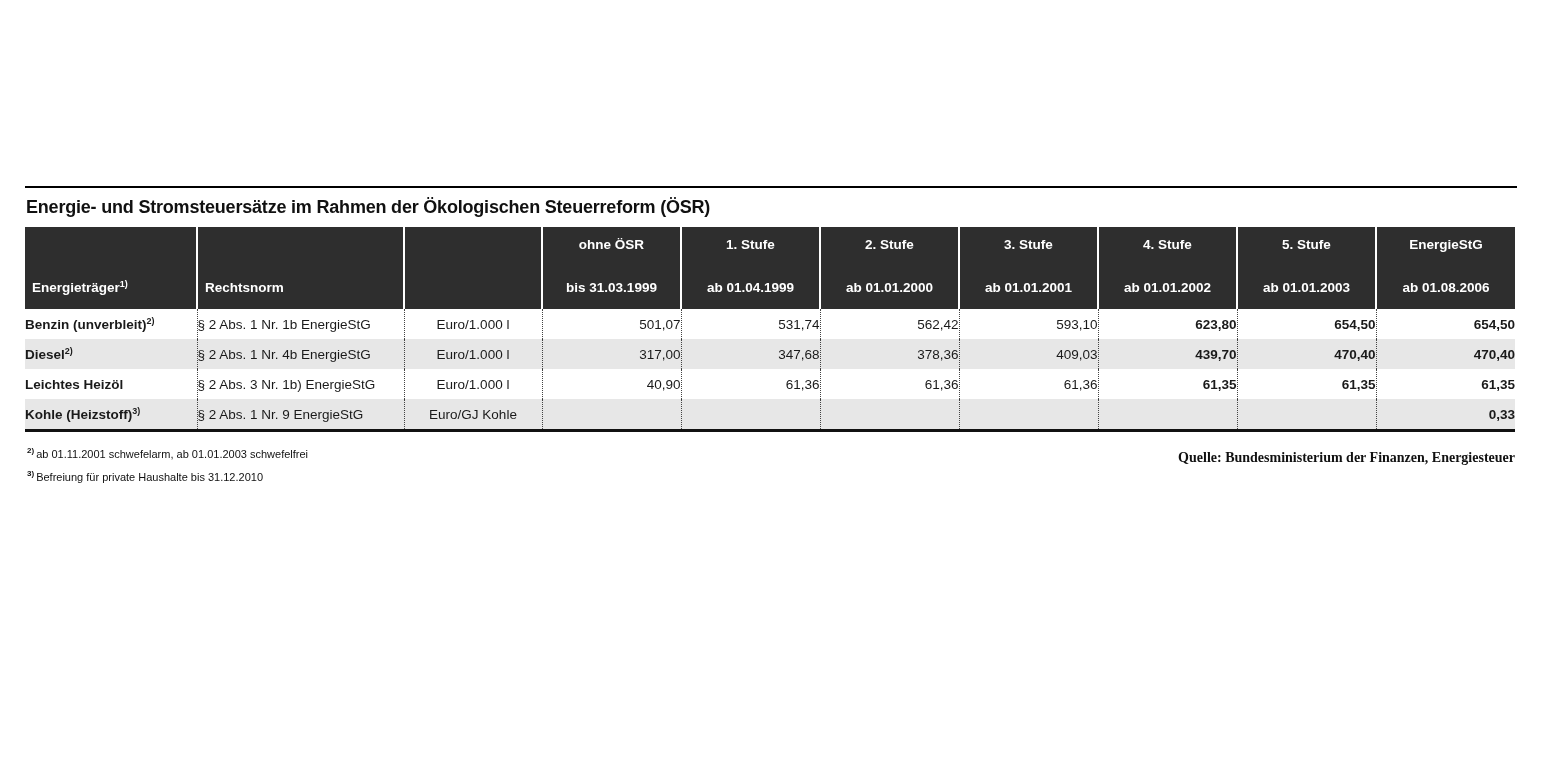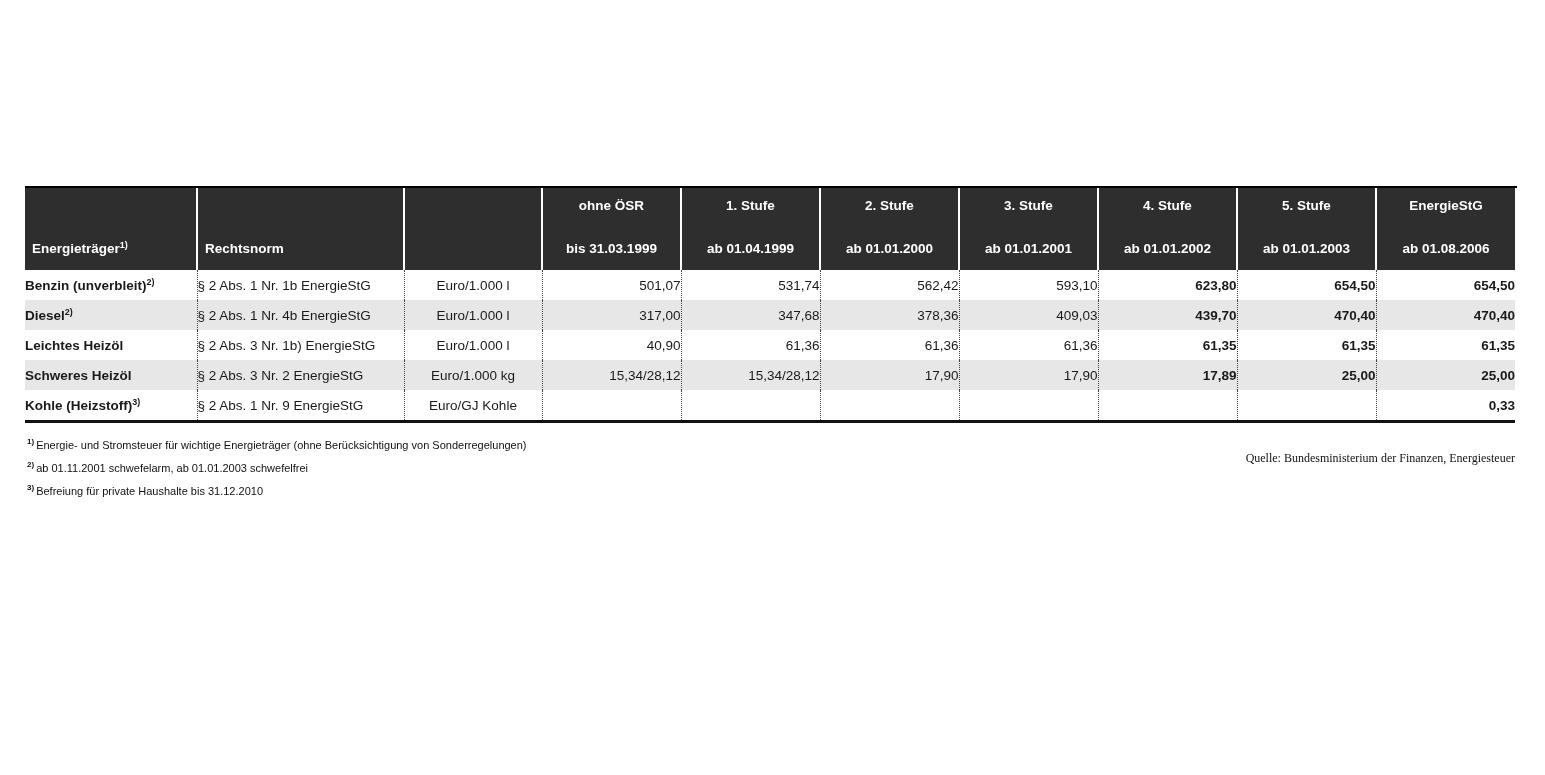--- a/index.html
+++ b/index.html
@@ -93,26 +93,27 @@
     line-height: 0;
     vertical-align: super;
   }
 
   .below {
     position: relative;
     width: 1490px;
   }
   .source {
     position: absolute;
-    top: 12px;
+    top: 2px;
     right: 0;
     font-family: "Liberation Serif", serif;
-    font-size: 12px;
+    font-size: 14px;
     color: #111111;
     white-space: nowrap;
+    font-weight: bold;
   }
   .note-bold {
     margin-top: 12px;
     margin-left: 2px;
     font-size: 11px;
     font-weight: bold;
     color: #111111;
   }
   .footnotes {
     margin-top: 16px;
@@ -127,20 +128,21 @@
   .footnote sup { font-size: 8px; font-weight: bold; margin-right: 2px; }
 </style>
 </head>
 <body>
 
 <div class="page">
   <div class="content">
 
     <div class="top-rule"></div>
 
+    <div class="title"><span>Energie- und Stromsteuersätze im Rahmen der Ökologischen Steuerreform (ÖSR)</span></div>
 
     <table class="tax-table">
       <colgroup>
         <col style="width:172px">
           <col style="width:207px">
           <col style="width:138px">
         <col style="width:139px">
           <col style="width:139px">
           <col style="width:139px">
         <col style="width:139px">
@@ -240,49 +242,36 @@
           <td class="c-unit">Euro/1.000 l</td>
           <td class="c-num">40,90</td>
           <td class="c-num">61,36</td>
           <td class="c-num">61,36</td>
           <td class="c-num">61,36</td>
           <td class="c-num">61,35</td>
           <td class="c-num">61,35</td>
           <td class="c-num">61,35</td>
         </tr>
         <tr>
-          <td class="c-name"><span>Schweres Heizöl</span><sup></sup></td>
-          <td class="c-norm">§ 2 Abs. 3 Nr. 2 EnergieStG</td>
-          <td class="c-unit">Euro/1.000 kg</td>
-          <td class="c-num">15,34/28,12</td>
-          <td class="c-num">15,34/28,12</td>
-          <td class="c-num">17,90</td>
-          <td class="c-num">17,90</td>
-          <td class="c-num">17,89</td>
-          <td class="c-num">25,00</td>
-          <td class="c-num">25,00</td>
-        </tr>
-        <tr>
           <td class="c-name"><span>Kohle (Heizstoff)</span><sup>3)</sup></td>
           <td class="c-norm">§ 2 Abs. 1 Nr. 9 EnergieStG</td>
           <td class="c-unit">Euro/GJ Kohle</td>
           <td class="c-num"></td>
           <td class="c-num"></td>
           <td class="c-num"></td>
           <td class="c-num"></td>
           <td class="c-num"></td>
           <td class="c-num"></td>
           <td class="c-num">0,33</td>
         </tr>
       </tbody>
     </table>
 
     <div class="below">
       <div class="source">Quelle: Bundesministerium der Finanzen, Energiesteuer</div>
       <div class="footnotes">
-        <div class="footnote"><sup>1)</sup><span>Energie- und Stromsteuer für wichtige Energieträger (ohne Berücksichtigung von Sonderregelungen)</span></div>
         <div class="footnote"><sup>2)</sup><span>ab 01.11.2001 schwefelarm, ab 01.01.2003 schwefelfrei</span></div>
         <div class="footnote"><sup>3)</sup><span>Befreiung für private Haushalte bis 31.12.2010</span></div>
       </div>
     </div>
 
   </div>
 </div>
 
 </body></html>

